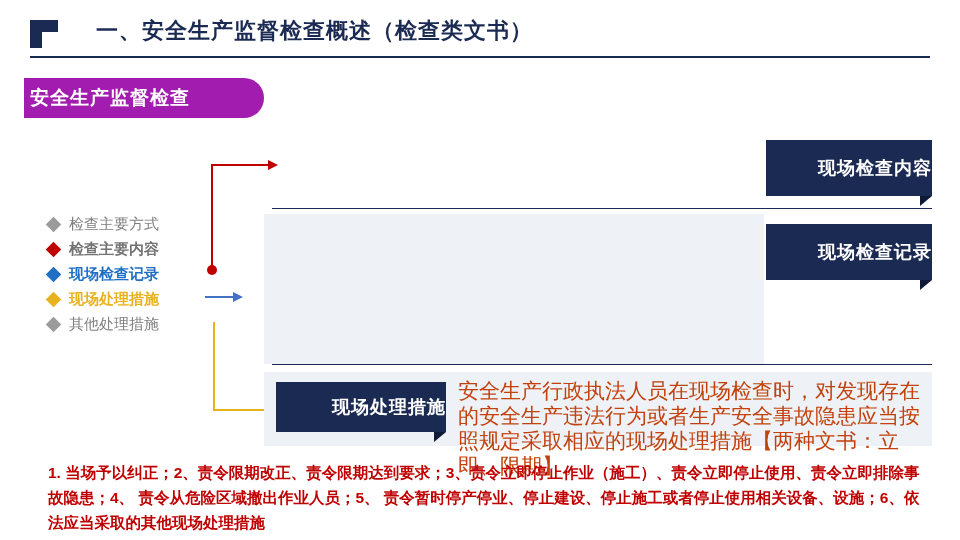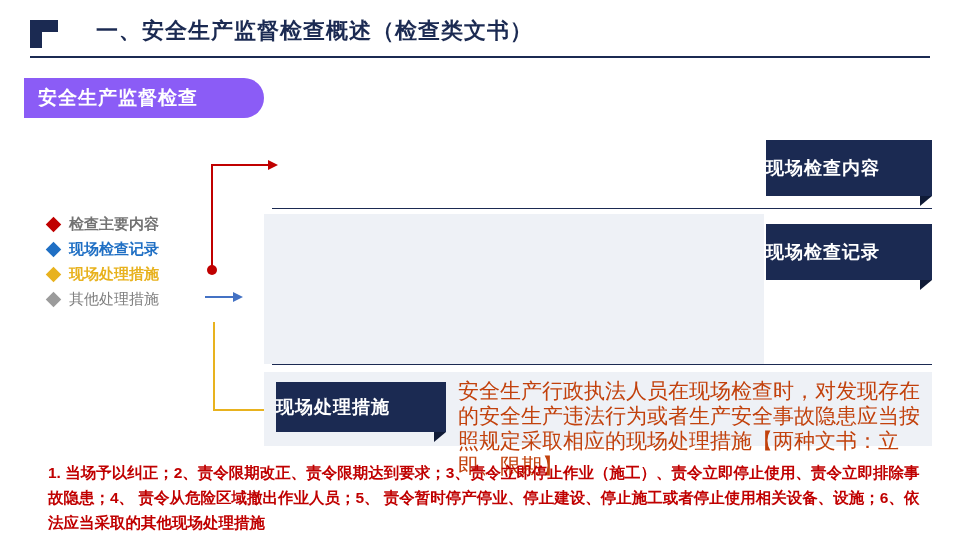--- a/index.html
+++ b/index.html
@@ -65,28 +65,28 @@
     background: #1b2a52;
   }
 
   
   .section-tag {
     position: absolute;
     left: 24px;
     top: 78px;
     width: 240px;
     height: 40px;
-    background: #8b5cf6;
+    background: #a21caf;
     border-radius: 0 20px 20px 0;
     color: #ffffff;
     font-size: 19px;
     font-weight: bold;
     display: flex;
     align-items: center;
-    padding-left: 14px;
+    padding-left: 6px;
     box-sizing: border-box;
     letter-spacing: 1px;
   }
 
   
   .bullet-list {
     position: absolute;
     left: 48px;
     top: 212px;
     width: 190px;
@@ -170,21 +170,21 @@
     height: 1px;
     background: #1b2a52;
   }
   .label-box {
     position: absolute;
     color: #ffffff;
     font-size: 18px;
     font-weight: bold;
     display: flex;
     align-items: center;
-    justify-content: flex-start;
+    justify-content: flex-end;
     letter-spacing: 1px;
   }
   .label-navy {
     background: #1b2a52;
   }
   .label-box .tail {
     position: absolute;
     right: -0px;
     bottom: -10px;
     width: 0;
@@ -309,20 +309,24 @@
     <polyline points="214,322 214,410 272,410" fill="none" stroke="#e8b21e" stroke-width="2"></polyline>
     <polygon points="272,405 282,410 272,415" fill="#e8b21e"></polygon>
   </svg>
 
   <div class="arrow-blue">
     <div class="shaft"></div>
     <div class="head"></div>
   </div>
 
   <div class="bullet-list">
+    <div class="bullet-row b-grey">
+      <span class="bullet-dia"></span>
+      <span class="bullet-label">检查主要方式</span>
+    </div>
     <div class="bullet-row b-red">
       <span class="bullet-dia"></span>
       <span class="bullet-label">检查主要内容</span>
     </div>
     <div class="bullet-row b-blue">
       <span class="bullet-dia"></span>
       <span class="bullet-label">现场检查记录</span>
     </div>
     <div class="bullet-row b-gold">
       <span class="bullet-dia"></span>

